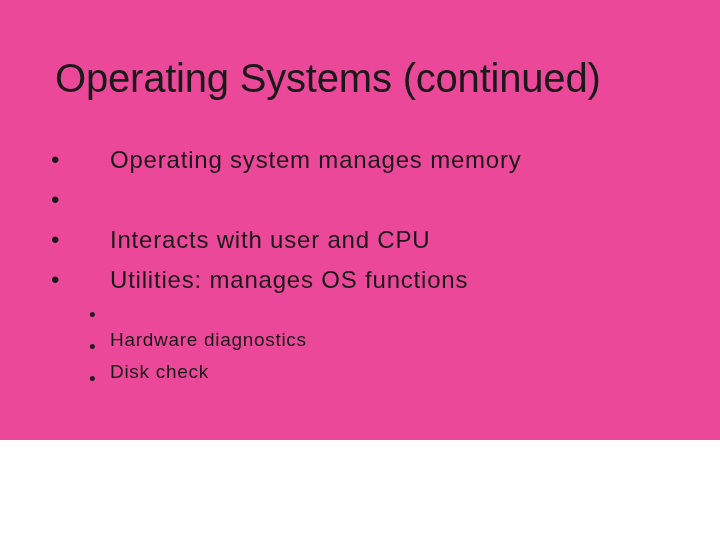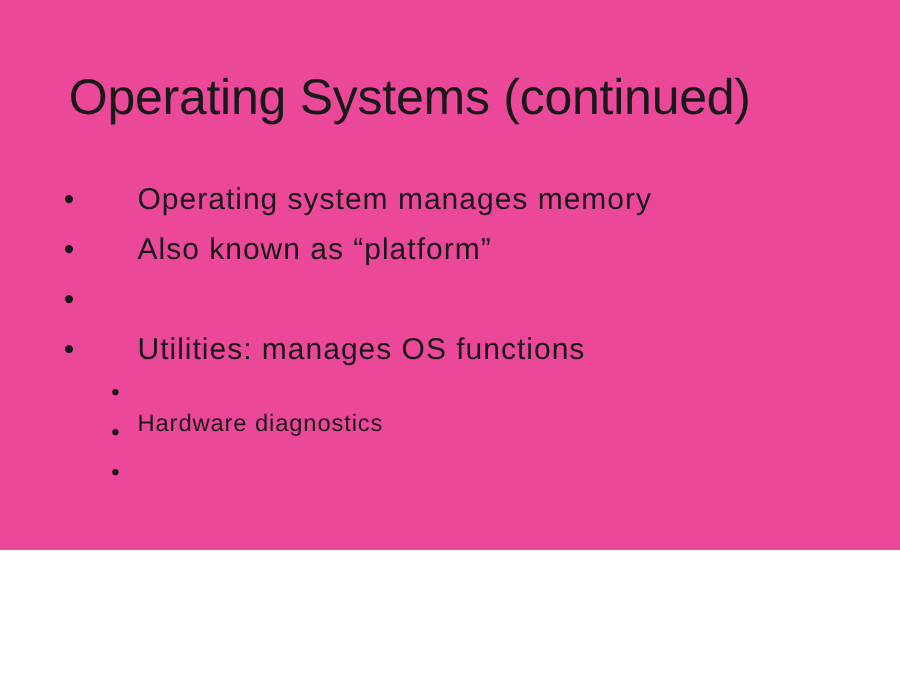--- a/index.html
+++ b/index.html
@@ -85,43 +85,44 @@
 
   <div class="bullets-l1">
 
     <div class="row">
       <span class="marker">•</span>
       <span class="text">Operating system manages memory</span>
     </div>
 
     <div class="row">
       <span class="marker">•</span>
-      <span class="text">Also known as “platform”</span>
     </div>
 
     <div class="row">
       <span class="marker">•</span>
+      <span class="text">Interacts with user and CPU</span>
     </div>
 
     <div class="row">
       <span class="marker">•</span>
       <span class="text"><span class="bold">Utilities</span><span>: manages OS functions</span></span>
     </div>
 
   </div>
 
   <div class="bullets-l2">
 
     <div class="row">
       <span class="marker">•</span>
       <span class="text">Hardware diagnostics</span>
     </div>
 
     <div class="row">
       <span class="marker">•</span>
+      <span class="text">Disk check</span>
     </div>
 
     <div class="row">
       <span class="marker">•</span>
     </div>
 
   </div>
 
 </div>
 

